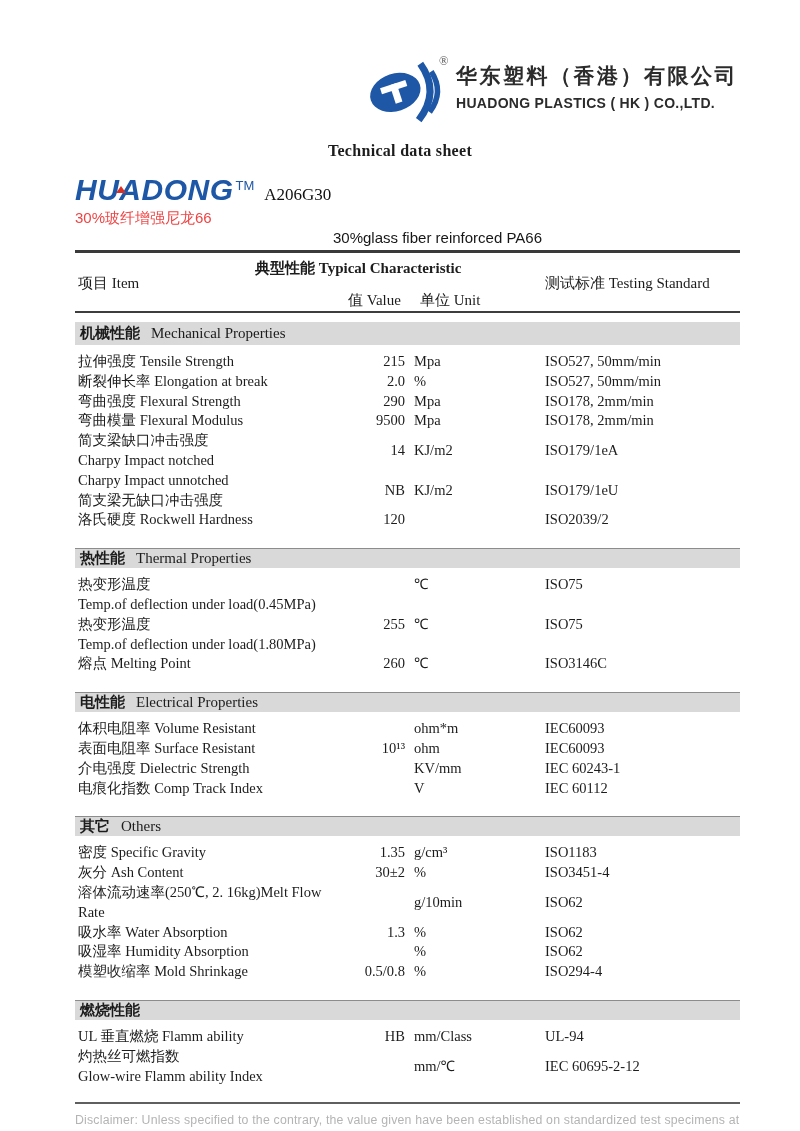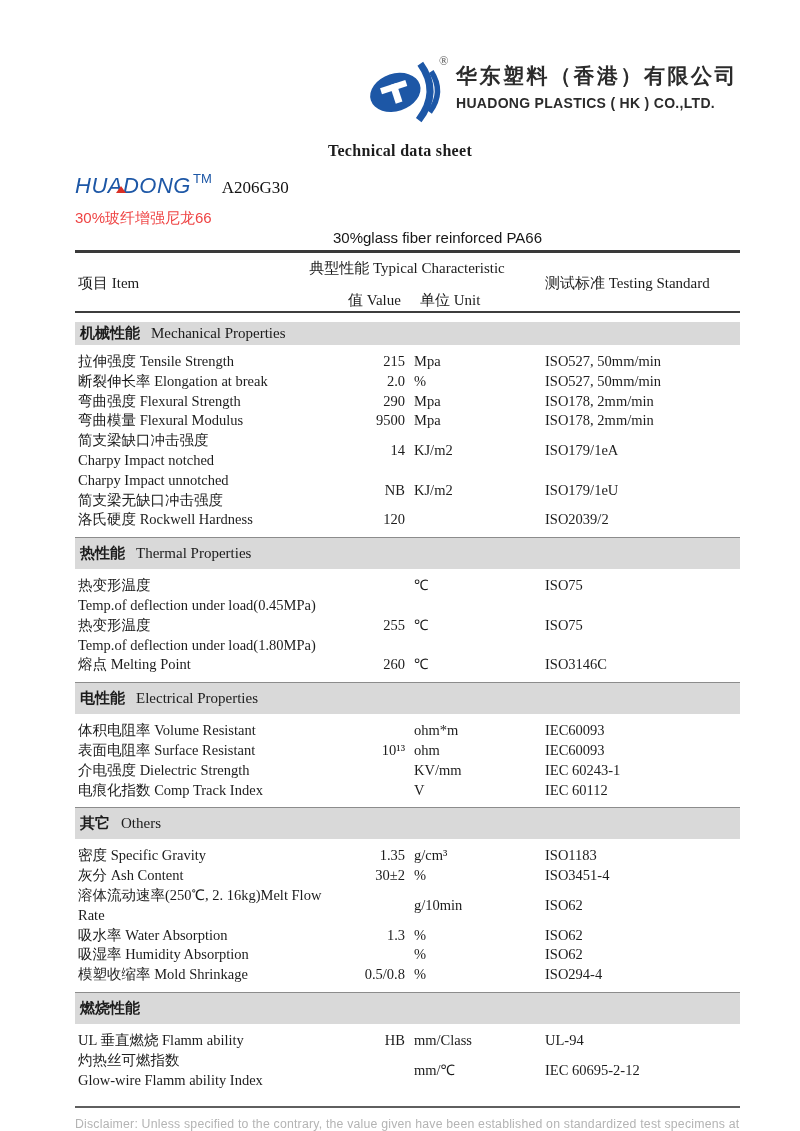--- a/index.html
+++ b/index.html
@@ -10,37 +10,37 @@
   }
   
   .header-row{display:flex;justify-content:flex-end;align-items:flex-start;padding:50px 62px 0 75px;}
   .logo-icon{width:86px;height:76px;flex:0 0 auto;margin-right:6px;}
   .company{display:flex;flex-direction:column;padding-top:12px;}
   .company-zh{font-family:"Liberation Sans",sans-serif;font-weight:bold;font-size:21px;letter-spacing:2.5px;color:#2b2b2b;white-space:nowrap;}
   .company-en{font-family:"Liberation Sans",sans-serif;font-weight:bold;font-size:14px;color:#2b2b2b;margin-top:5px;letter-spacing:.3px;white-space:nowrap;}
   
   .title{text-align:center;font-weight:bold;font-size:16px;margin-top:16px;letter-spacing:.3px;}
   .brand-row{margin:13px 0 0 75px;position:relative;display:flex;align-items:baseline;height:26px;}
-  .brand{font-family:"Liberation Sans",sans-serif;font-style:italic;font-weight:normal;font-size:22px;color:#1d57a6;letter-spacing:.5px;}
+  .brand{font-family:"Liberation Sans",sans-serif;font-style:italic;font-weight:bold;font-size:30px;color:#1d57a6;letter-spacing:.5px;}
   .brand-tm{font-family:"Liberation Sans",sans-serif;font-size:13px;font-weight:normal;color:#1d57a6;margin-left:2px;position:relative;top:-10px;}
   .brand-model{font-size:17px;margin-left:10px;color:#111;}
   .brand-a-accent{position:absolute;left:41px;top:13px;width:0;height:0;
     border-left:5px solid transparent;border-right:5px solid transparent;border-bottom:7px solid #d93025;}
   .product-zh{font-family:"Liberation Sans",sans-serif;font-size:15px;margin:9px 0 0 75px;line-height:19px;color:#ef4444;}
   .product-en{font-family:"Liberation Sans",sans-serif;font-size:15px;margin:1px 0 0 75px;line-height:19px;color:#161616;text-align:center;}
   .rule-top{margin:3px 60px 0 75px;height:3px;background:#3a3a3a;}
   
   .tbl{margin:0 60px 0 75px;font-size:15px;}
   .tbl-header{position:relative;height:58px;border-bottom:2px solid #3e3e3e;}
   .th-item{position:absolute;left:3px;top:21px;}
-  .th-typ{position:absolute;left:192px;top:6px;width:280px;text-align:center;}
+  .th-typ{position:absolute;left:180px;top:6px;width:280px;font-weight:bold;}
   .th-val{position:absolute;left:273px;top:38px;}
   .th-unit{position:absolute;left:345px;top:38px;}
   .th-std{position:absolute;left:470px;top:21px;}
-  .section-bar{margin-top:4px;height:32px;background:#d9d9d9;border-top:1px solid #8c8c8c;
+  .section-bar{margin-top:15px;height:20px;background:#d9d9d9;border-top:1px solid #8c8c8c;
     display:flex;align-items:center;gap:11px;padding-left:5px;box-sizing:border-box;}
   .section:first-of-type .section-bar{margin-top:9px;border-top:none;height:23px;}
   .sec-zh{font-weight:bold;}
   .rows{padding-top:7px;padding-bottom:3px;}
   .row{display:grid;grid-template-columns:267px 63px 140px 1fr;align-items:center;font-size:14.5px;line-height:19.8px;}
   .row.vtop{align-items:start;}
   .c-label{padding-left:3px;}
   .c-val{text-align:right;white-space:nowrap;}
   .c-unit{padding-left:9px;white-space:nowrap;}
   .c-std{white-space:nowrap;}

